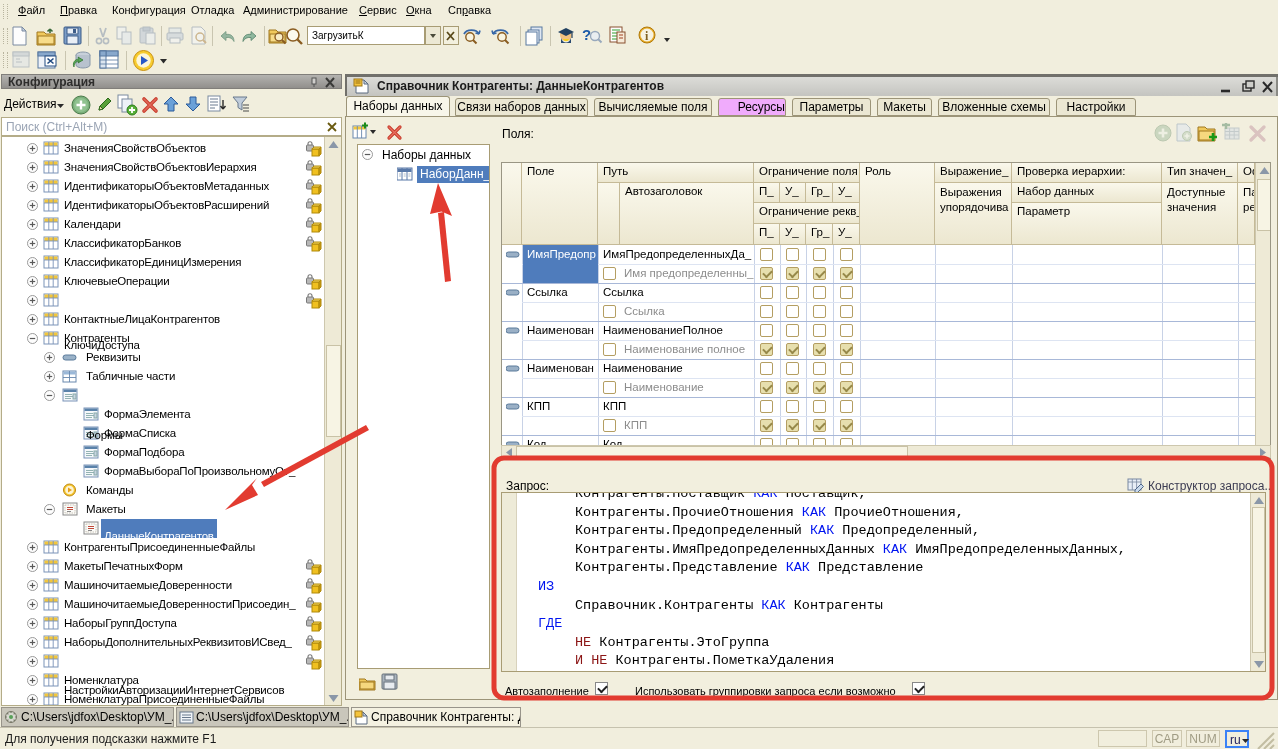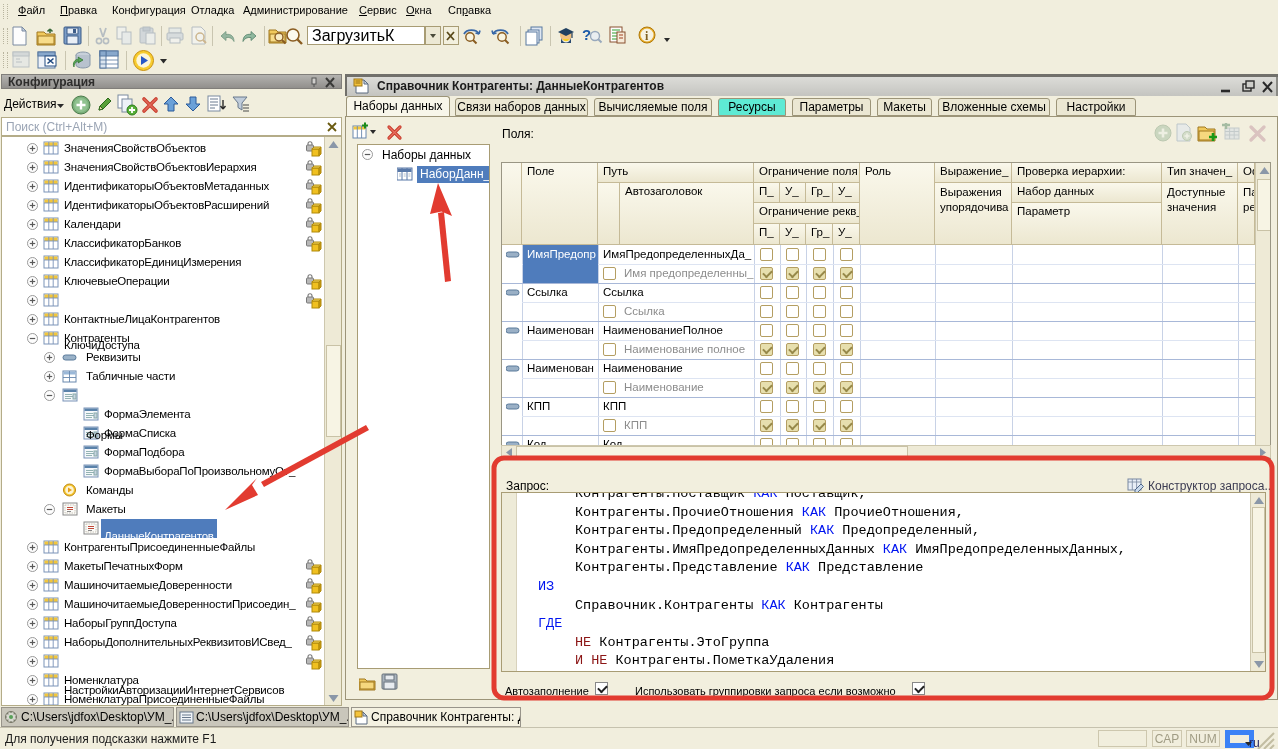--- a/index.html
+++ b/index.html
@@ -113,21 +113,21 @@
           <circle cx="10" cy="10" r="4" fill="#f8f4e0" fill-opacity="0.7" stroke="#8a5c20" stroke-width="1.4"></circle>
           <path d="M13 13 l3.5 3.5" stroke="#8a5c20" stroke-width="2"></path>
         </g>
 
     <g transform="translate(276,1)">
           <circle cx="8" cy="8" r="6" fill="#fbf9ee" stroke="#8a5c20" stroke-width="1.6"></circle>
           <path d="M12.5 12.5 l4.5 4.5" stroke="#8a5c20" stroke-width="2.4"></path>
         </g>
   </svg>
 
-  <div class="abs" style="left:307px;top:3px;width:118px;height:19px;background:#fff;border:1px solid #a89c74;line-height:17px;padding-left:4px;font-size:16px;">ЗагрузитьК</div>
+  <div class="abs" style="left:307px;top:3px;width:118px;height:19px;background:#fff;border:1px solid #a89c74;line-height:17px;padding-left:4px;font-size:10px;">ЗагрузитьК</div>
   <div class="abs" style="left:425px;top:3px;width:16px;height:19px;background:#ece8d4;border:1px solid #a89c74;"><svg width="14" height="17">
           <path d="M4 7 l3 4 3-4 z" fill="#4a4a3a"></path>
         </svg></div>
   <div class="abs" style="left:443px;top:3px;width:16px;height:19px;background:#f3f0de;border:1px solid #a89c74;"><svg width="14" height="17">
           <path d="M3 5 l7 8 m0-8 l-7 8" stroke="#5a4a1a" stroke-width="1.8"></path>
         </svg></div>
   <svg class="ico" style="left:462px;top:3px;" width="240" height="20" viewBox="0 0 240 20">
 
     <g transform="translate(0,0)">
           <path d="M2 8 a8 6 0 0 1 15 0" fill="none" stroke="#3868a8" stroke-width="1.8"></path>
@@ -772,21 +772,21 @@
             <rect x="24" y="4" width="8" height="7" fill="none" stroke="#2a2a2a" stroke-width="1.4"></rect>
             <rect x="27" y="1" width="8" height="7" fill="#cececa" stroke="#2a2a2a" stroke-width="1.4"></rect>
           </g>
           <path d="M44 2 l9 10 M53 2 l-9 10" stroke="#2a2a2a" stroke-width="2"></path>
         </svg>
       </div>
       <div class="abs" style="left:0;top:22px;width:933px;height:20px;">
         <div class="abs" style="left:1px;top:0;width:104px;height:20px;background:#f8f6ea;border:1px solid #9c9478;border-bottom:none;border-radius:3px 3px 0 0;text-align:center;line-height:19px;z-index:3;">Наборы данных</div>
         <div class="abs" style="left:110px;top:2px;width:133px;height:18px;background:#ebe7d3;border:1px solid #9c9478;border-radius:3px 3px 0 0;text-align:center;line-height:17px;">Связи наборов данных</div>
         <div class="abs" style="left:249px;top:2px;width:118px;height:18px;background:#ebe7d3;border:1px solid #9c9478;border-radius:3px 3px 0 0;text-align:center;line-height:17px;">Вычисляемые поля</div>
-        <div class="abs" style="left:373px;top:2px;width:68px;height:18px;background:#5eead4;border:1px solid #9c9478;border-radius:3px 3px 0 0;text-align:center;line-height:17px;">Ресурсы</div>
+        <div class="abs" style="left:373px;top:2px;width:68px;height:18px;background:#f0abfc;border:1px solid #9c9478;border-radius:3px 3px 0 0;text-align:right;line-height:17px;">Ресурсы</div>
         <div class="abs" style="left:447px;top:2px;width:79px;height:18px;background:#ebe7d3;border:1px solid #9c9478;border-radius:3px 3px 0 0;text-align:center;line-height:17px;">Параметры</div>
         <div class="abs" style="left:532px;top:2px;width:55px;height:18px;background:#ebe7d3;border:1px solid #9c9478;border-radius:3px 3px 0 0;text-align:center;line-height:17px;">Макеты</div>
         <div class="abs" style="left:593px;top:2px;width:112px;height:18px;background:#ebe7d3;border:1px solid #9c9478;border-radius:3px 3px 0 0;text-align:center;line-height:17px;">Вложенные схемы</div>
         <div class="abs" style="left:711px;top:2px;width:80px;height:18px;background:#ebe7d3;border:1px solid #9c9478;border-radius:3px 3px 0 0;text-align:center;line-height:17px;">Настройки</div>
       </div>
       <div class="abs" style="left:0;top:42px;width:933px;height:584px;background:#f2efde;border:1px solid #9c9478;border-top:1px solid #9c9478;">
         <svg class="abs" style="left:5px;top:5px;" width="60" height="20">
           <g>
             <rect x="2" y="4" width="13" height="12" fill="#fff" stroke="#6888ae"></rect>
             <rect x="2.5" y="4.5" width="12" height="3" fill="#f2c63c"></rect>
@@ -1117,21 +1117,21 @@
         </svg>
     <span style="position:absolute;left:19px;">Справочник Контрагенты: Д_.</span>
   </div>
 </div>
 
 <div class="abs" id="statusbar" style="left:0;top:727px;width:1278px;height:22px;border-top:1px solid #c6c2ae;">
   <div class="abs" style="left:5px;top:4px;color:#1a1a1a;">Для получения подсказки нажмите F1</div>
   <div class="abs" style="left:1098px;top:2px;width:49px;height:17px;border:1px solid #cdc7ae;"></div>
   <div class="abs" style="left:1152px;top:2px;width:30px;height:17px;border:1px solid #cdc7ae;color:#a09c84;text-align:center;line-height:16px;">CAP</div>
   <div class="abs" style="left:1186px;top:2px;width:34px;height:17px;border:1px solid #cdc7ae;color:#a09c84;text-align:center;line-height:16px;">NUM</div>
-  <div class="abs" style="left:1225px;top:2px;width:24px;height:18px;border:5px solid #3b82f6;color:#202060;line-height:16px;padding-left:19px;">ru<svg class="abs" style="left:14px;top:6px;" width="9" height="8">
+  <div class="abs" style="left:1225px;top:2px;width:24px;height:18px;border:2px solid #3b82f6;color:#202060;line-height:16px;padding-left:3px;">ru<svg class="abs" style="left:14px;top:6px;" width="9" height="8">
           <path d="M1 1 l3.5 4 3.5-4 z" fill="#2a2a2a"></path>
         </svg></div>
   <svg class="abs" style="left:1254px;top:3px;" width="22" height="18">
         <path d="M20 2 L4 18 M20 8 L10 18 M20 14 L16 18" stroke="#c2bda2" stroke-width="2"></path>
       </svg>
 </div>
 
 <svg class="abs" id="anno" width="1278" height="749" style="left:0;top:0;pointer-events:none;">
   <rect x="494" y="458" width="778" height="240" rx="10" fill="none" stroke="#e23b30" stroke-width="5"></rect>
 

